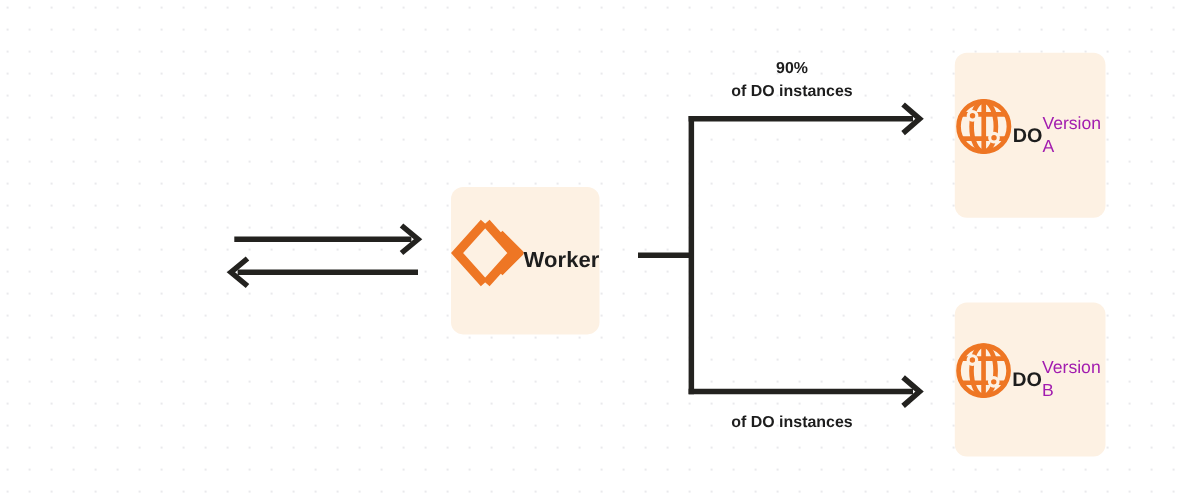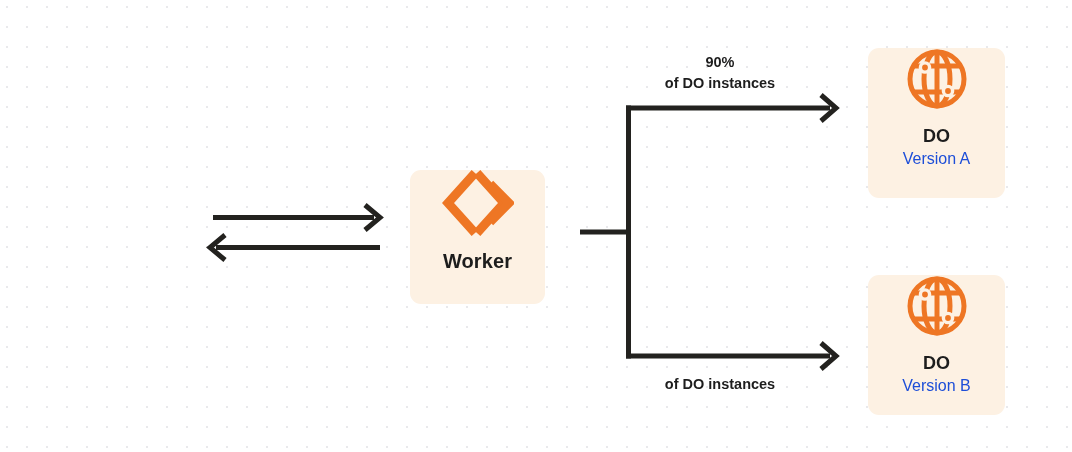--- a/index.html
+++ b/index.html
@@ -21,23 +21,23 @@
     background-image: radial-gradient(circle at 1px 1px, #e9e9ec 1.15px, transparent 1.3px);
     background-size: 20px 20px;
     background-position: 6px 6px;
   }
 
   
   .node {
     position: absolute;
     box-sizing: border-box;
     display: flex;
-    flex-direction: column;
+    flex-direction: row;
     align-items: center;
-    justify-content: flex-start;
+    justify-content: space-between;
     border-radius: 11px;
   }
   .node-client {
     left: 42px;
     top: 167px;
     width: 143px;
     height: 134px;
     background-color: #f3f4f6;
   }
   .node-worker {
@@ -71,21 +71,21 @@
   }
   .node-title-sm {
     font-size: 18px;
     font-weight: bold;
     color: #1d1d1d;
     line-height: 1.15;
   }
   .node-sub {
     font-size: 16px;
     font-weight: normal;
-    color: #1d4ed8;
+    color: #a21caf;
     line-height: 1.3;
     margin-top: 2px;
   }
 
   .icon-worker {
     width: 72px;
     height: 66px;
     margin-bottom: 14px;
   }
   .icon-globe {

